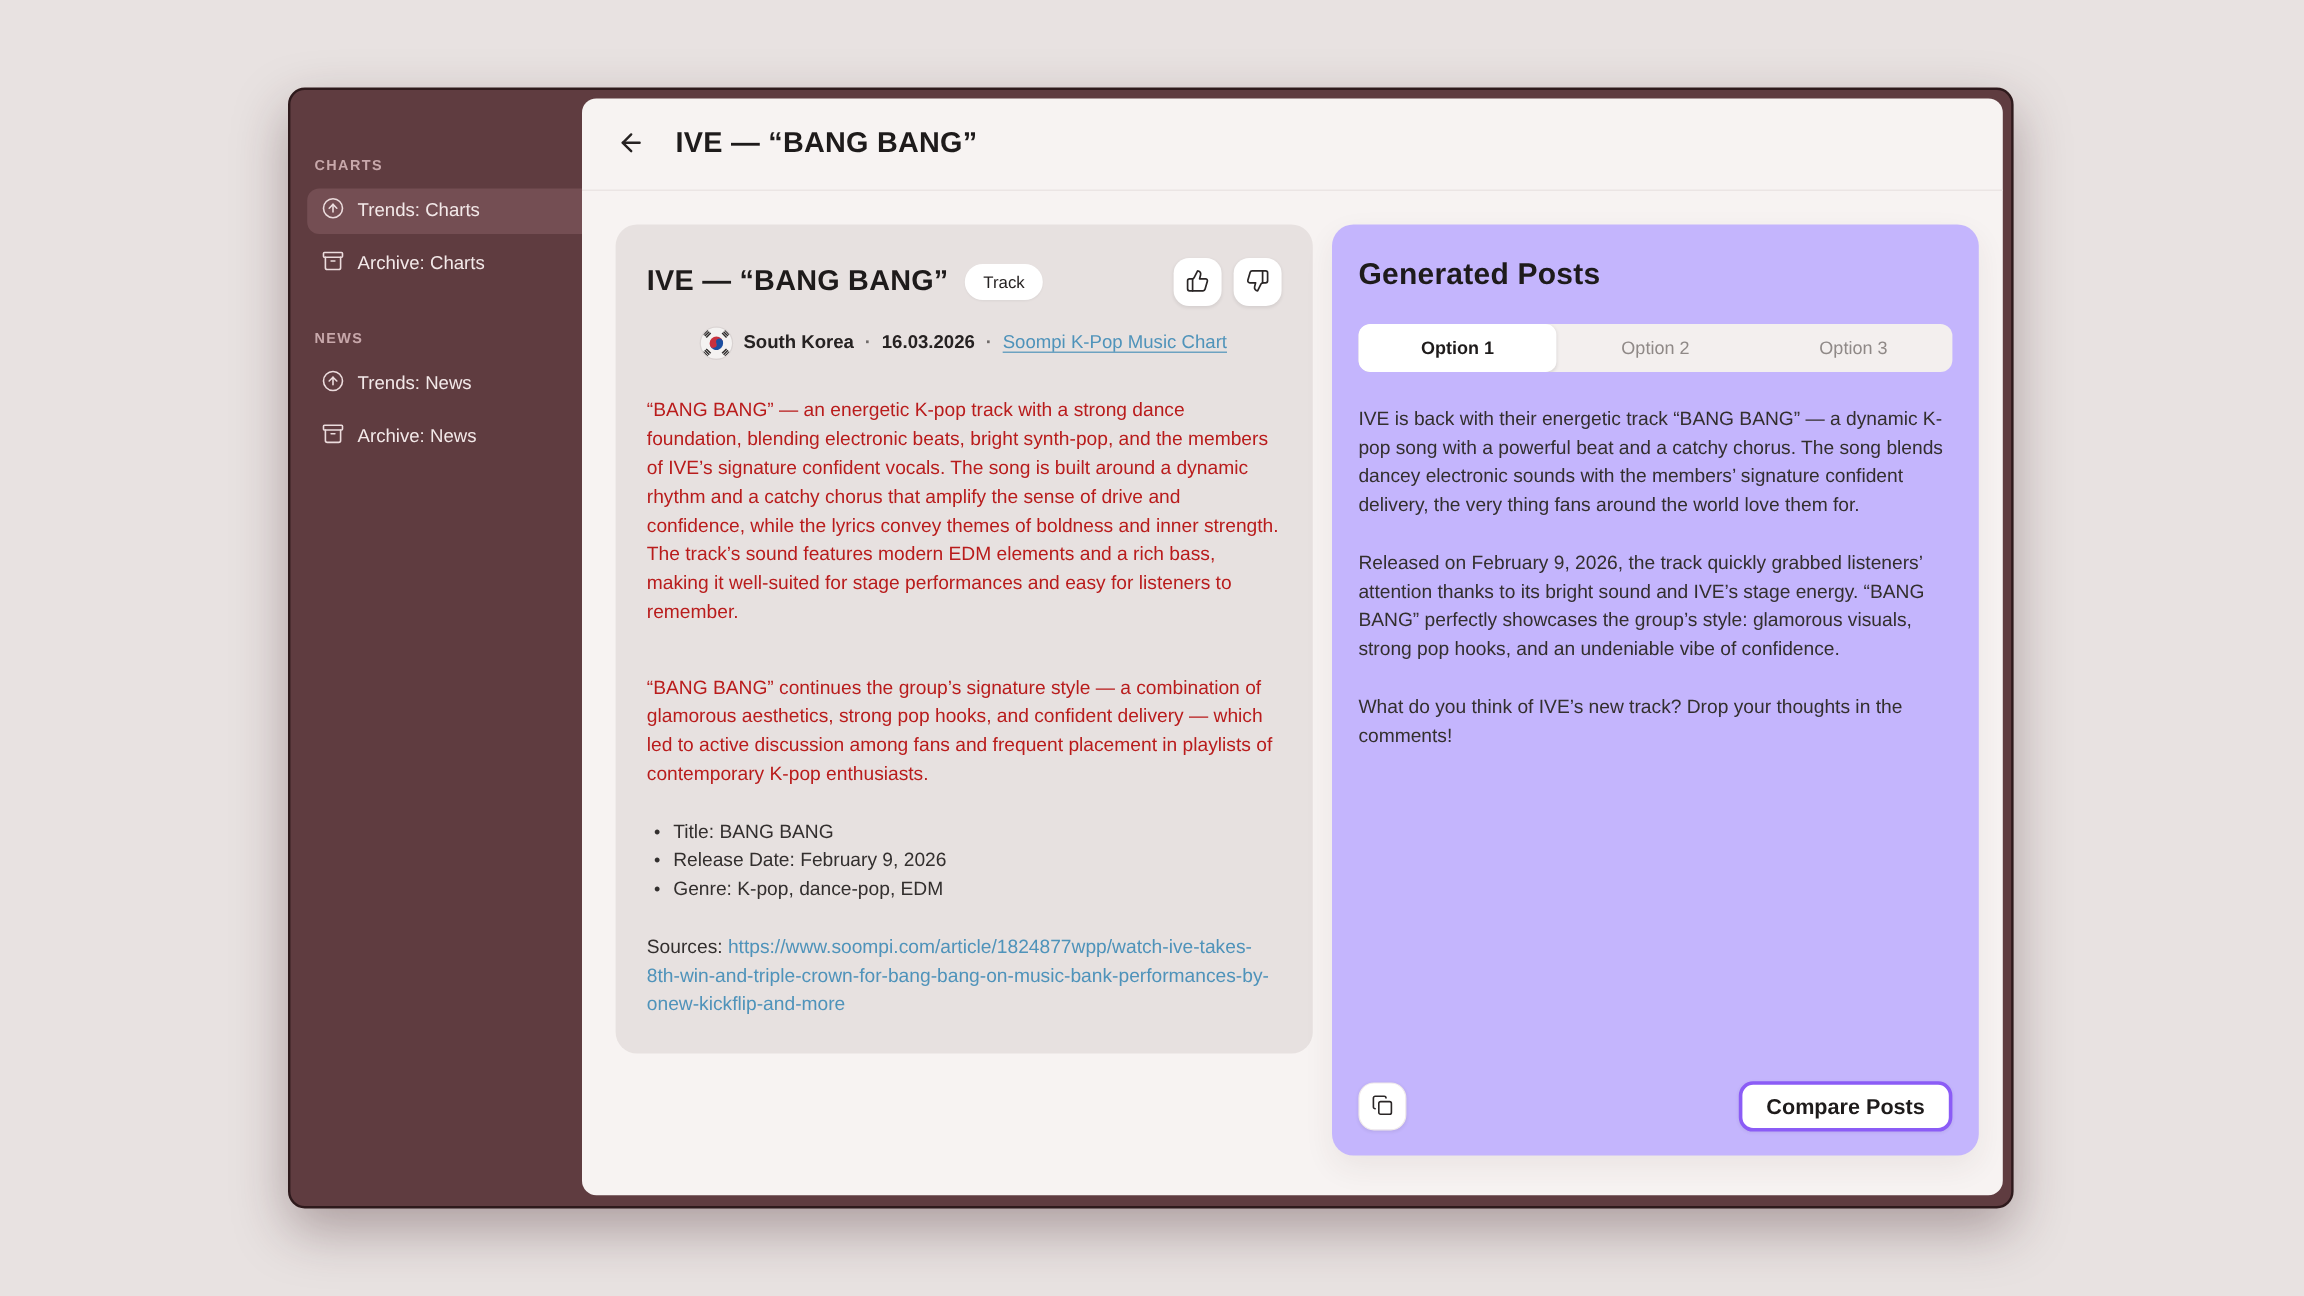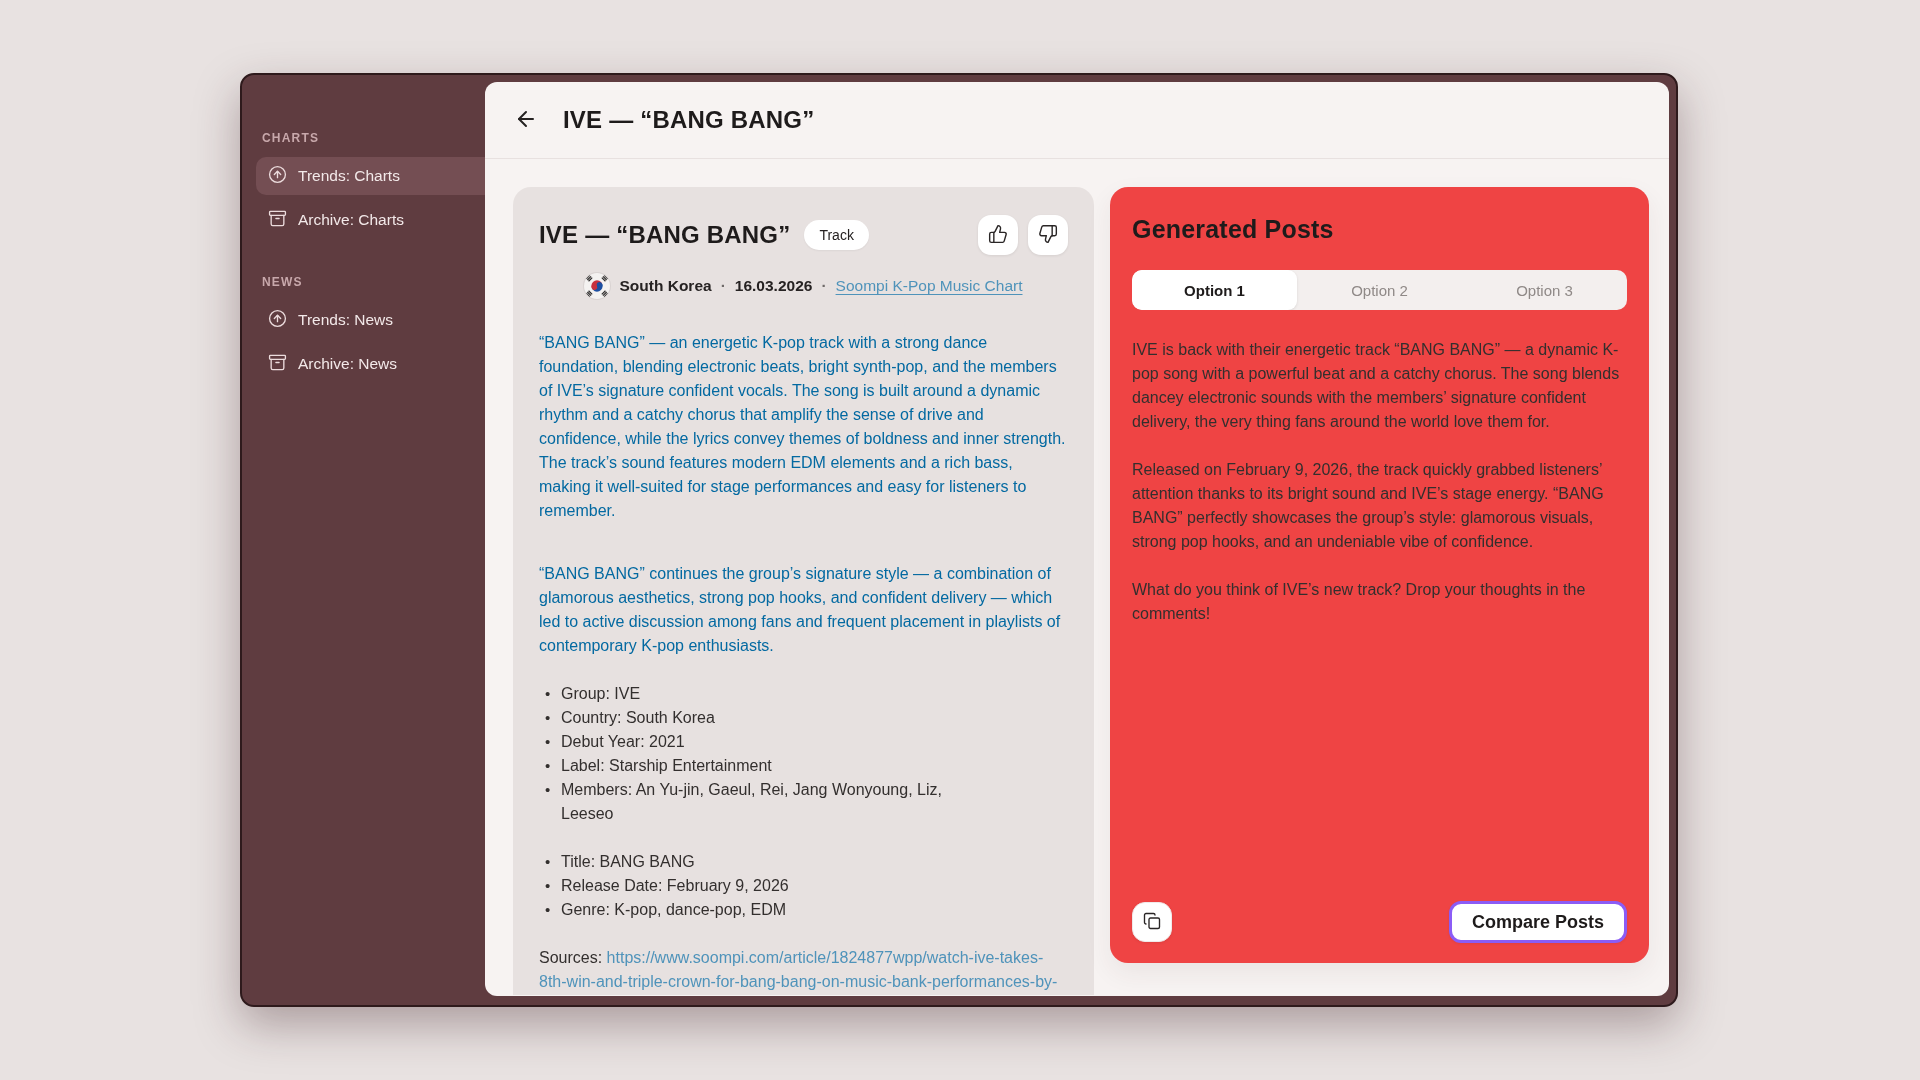--- a/index.html
+++ b/index.html
@@ -79,39 +79,39 @@
   }
   .meta-row {
     display:flex; align-items:center; gap:9px; margin-top:18px;
     font-size:15.5px; font-weight:600; color:#262222;justify-content:center;
   }
   .meta-row .dot { color:#6f6a69; font-weight:700; }
   .flag { flex:none; width:26px; height:26px; border-radius:50%; overflow:hidden; box-shadow:0 0 0 1px rgba(0,0,0,.06); }
   a.chart-link { color:#4f93ba; font-weight:500; text-decoration:underline; text-underline-offset:3px; cursor:pointer; }
 
   .track-card p.body {
-    margin-top:32px; font-size:16px; line-height:24px; color:#0369a1;
+    margin-top:32px; font-size:16px; line-height:24px; color:#b91c1c;
   }
   .track-card p.body + p.body { margin-top:39px; }
 
   ul.fact-list { list-style:none; margin-top:24px; }
   ul.fact-list li {
     position:relative; padding-left:22px; font-size:16px; line-height:24px; color:#332f2e;
     max-width:420px;
   }
   ul.fact-list li::before {
     content:"•"; position:absolute; left:6px; top:0; color:#332f2e; font-size:15px;
   }
 
   .sources { margin-top:24px; font-size:16px; line-height:24px; color:#332f2e; }
   .sources a { color:#4f93ba; text-decoration:none; overflow-wrap:break-word; word-break:break-word; cursor:pointer; }
 
   
   .posts-card {
-    flex:none; width:539px; height:776px; background:#ef4444; border-radius:18px;
+    flex:none; width:539px; height:776px; background:#c4b5fd; border-radius:18px;
     padding:24px 22px; position:relative;
     box-shadow:0 10px 26px rgba(70,45,48,.07);
   }
   .posts-title { font-size:25px; font-weight:700; color:#1e1b1b; margin-top:4px; letter-spacing:.2px; }
   .tab-bar {
     margin-top:26px; height:40px; background:#f3efee; border-radius:10px;
     display:flex; overflow:hidden;
   }
   .tab {
     flex:1 1 0; border:none; background:transparent; cursor:pointer;
@@ -275,27 +275,20 @@
           <span>South Korea</span>
           <span class="dot">·</span>
           <span>16.03.2026</span>
           <span class="dot">·</span>
           <a class="chart-link">Soompi K-Pop Music Chart</a>
         </div>
 
         <p class="body">“BANG BANG” — an energetic K-pop track with a strong dance foundation, blending electronic beats, bright synth-pop, and the members of IVE’s signature confident vocals. The song is built around a dynamic rhythm and a catchy chorus that amplify the sense of drive and confidence, while the lyrics convey themes of boldness and inner strength. The track’s sound features modern EDM elements and a rich bass, making it well-suited for stage performances and easy for listeners to remember.</p>
         <p class="body">“BANG BANG” continues the group’s signature style — a combination of glamorous aesthetics, strong pop hooks, and confident delivery — which led to active discussion among fans and frequent placement in playlists of contemporary K-pop enthusiasts.</p>
 
-        <ul class="fact-list">
-          <li>Group: IVE</li>
-          <li>Country: South Korea</li>
-          <li>Debut Year: 2021</li>
-          <li>Label: Starship Entertainment</li>
-          <li>Members: An Yu-jin, Gaeul, Rei, Jang Wonyoung, Liz, Leeseo</li>
-        </ul>
 
         <ul class="fact-list">
           <li>Title: BANG BANG</li>
           <li>Release Date: February 9, 2026</li>
           <li>Genre: K-pop, dance-pop, EDM</li>
         </ul>
 
         <p class="sources">
           <span>Sources:</span>
           <a>https://www.soompi.com/article/1824877wpp/watch-ive-takes-8th-win-and-triple-crown-for-bang-bang-on-music-bank-performances-by-onew-kickflip-and-more</a>

